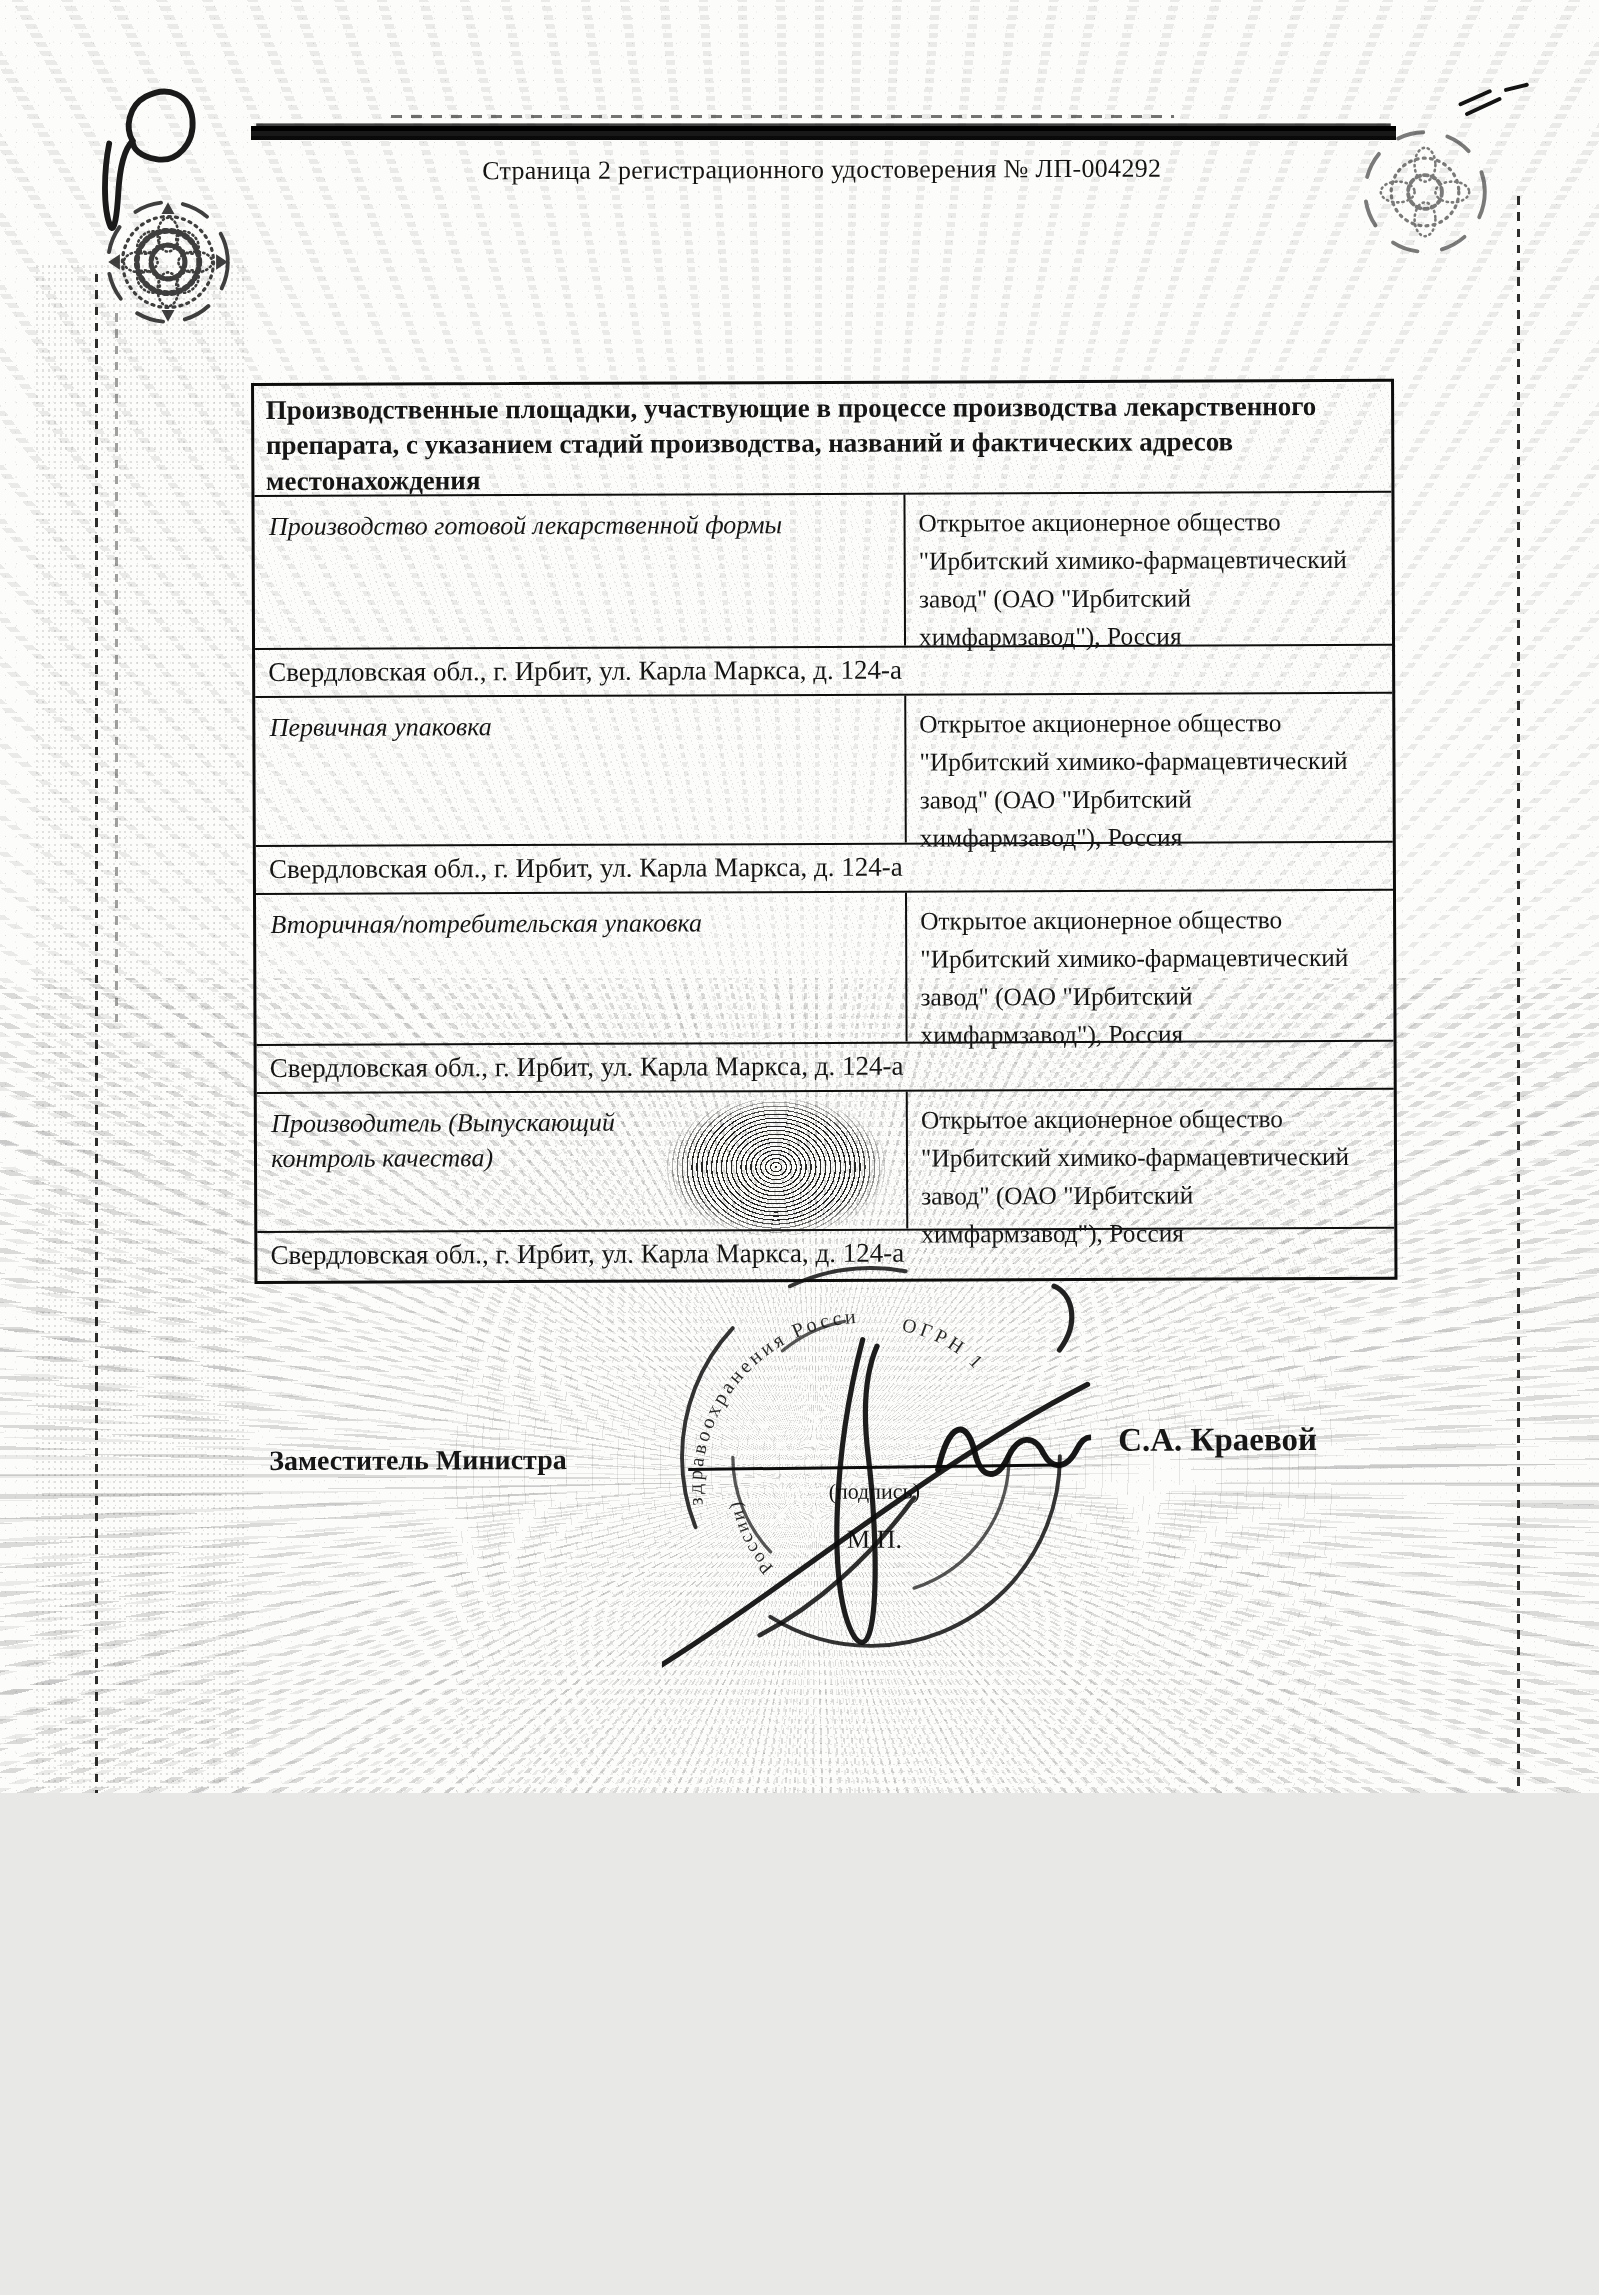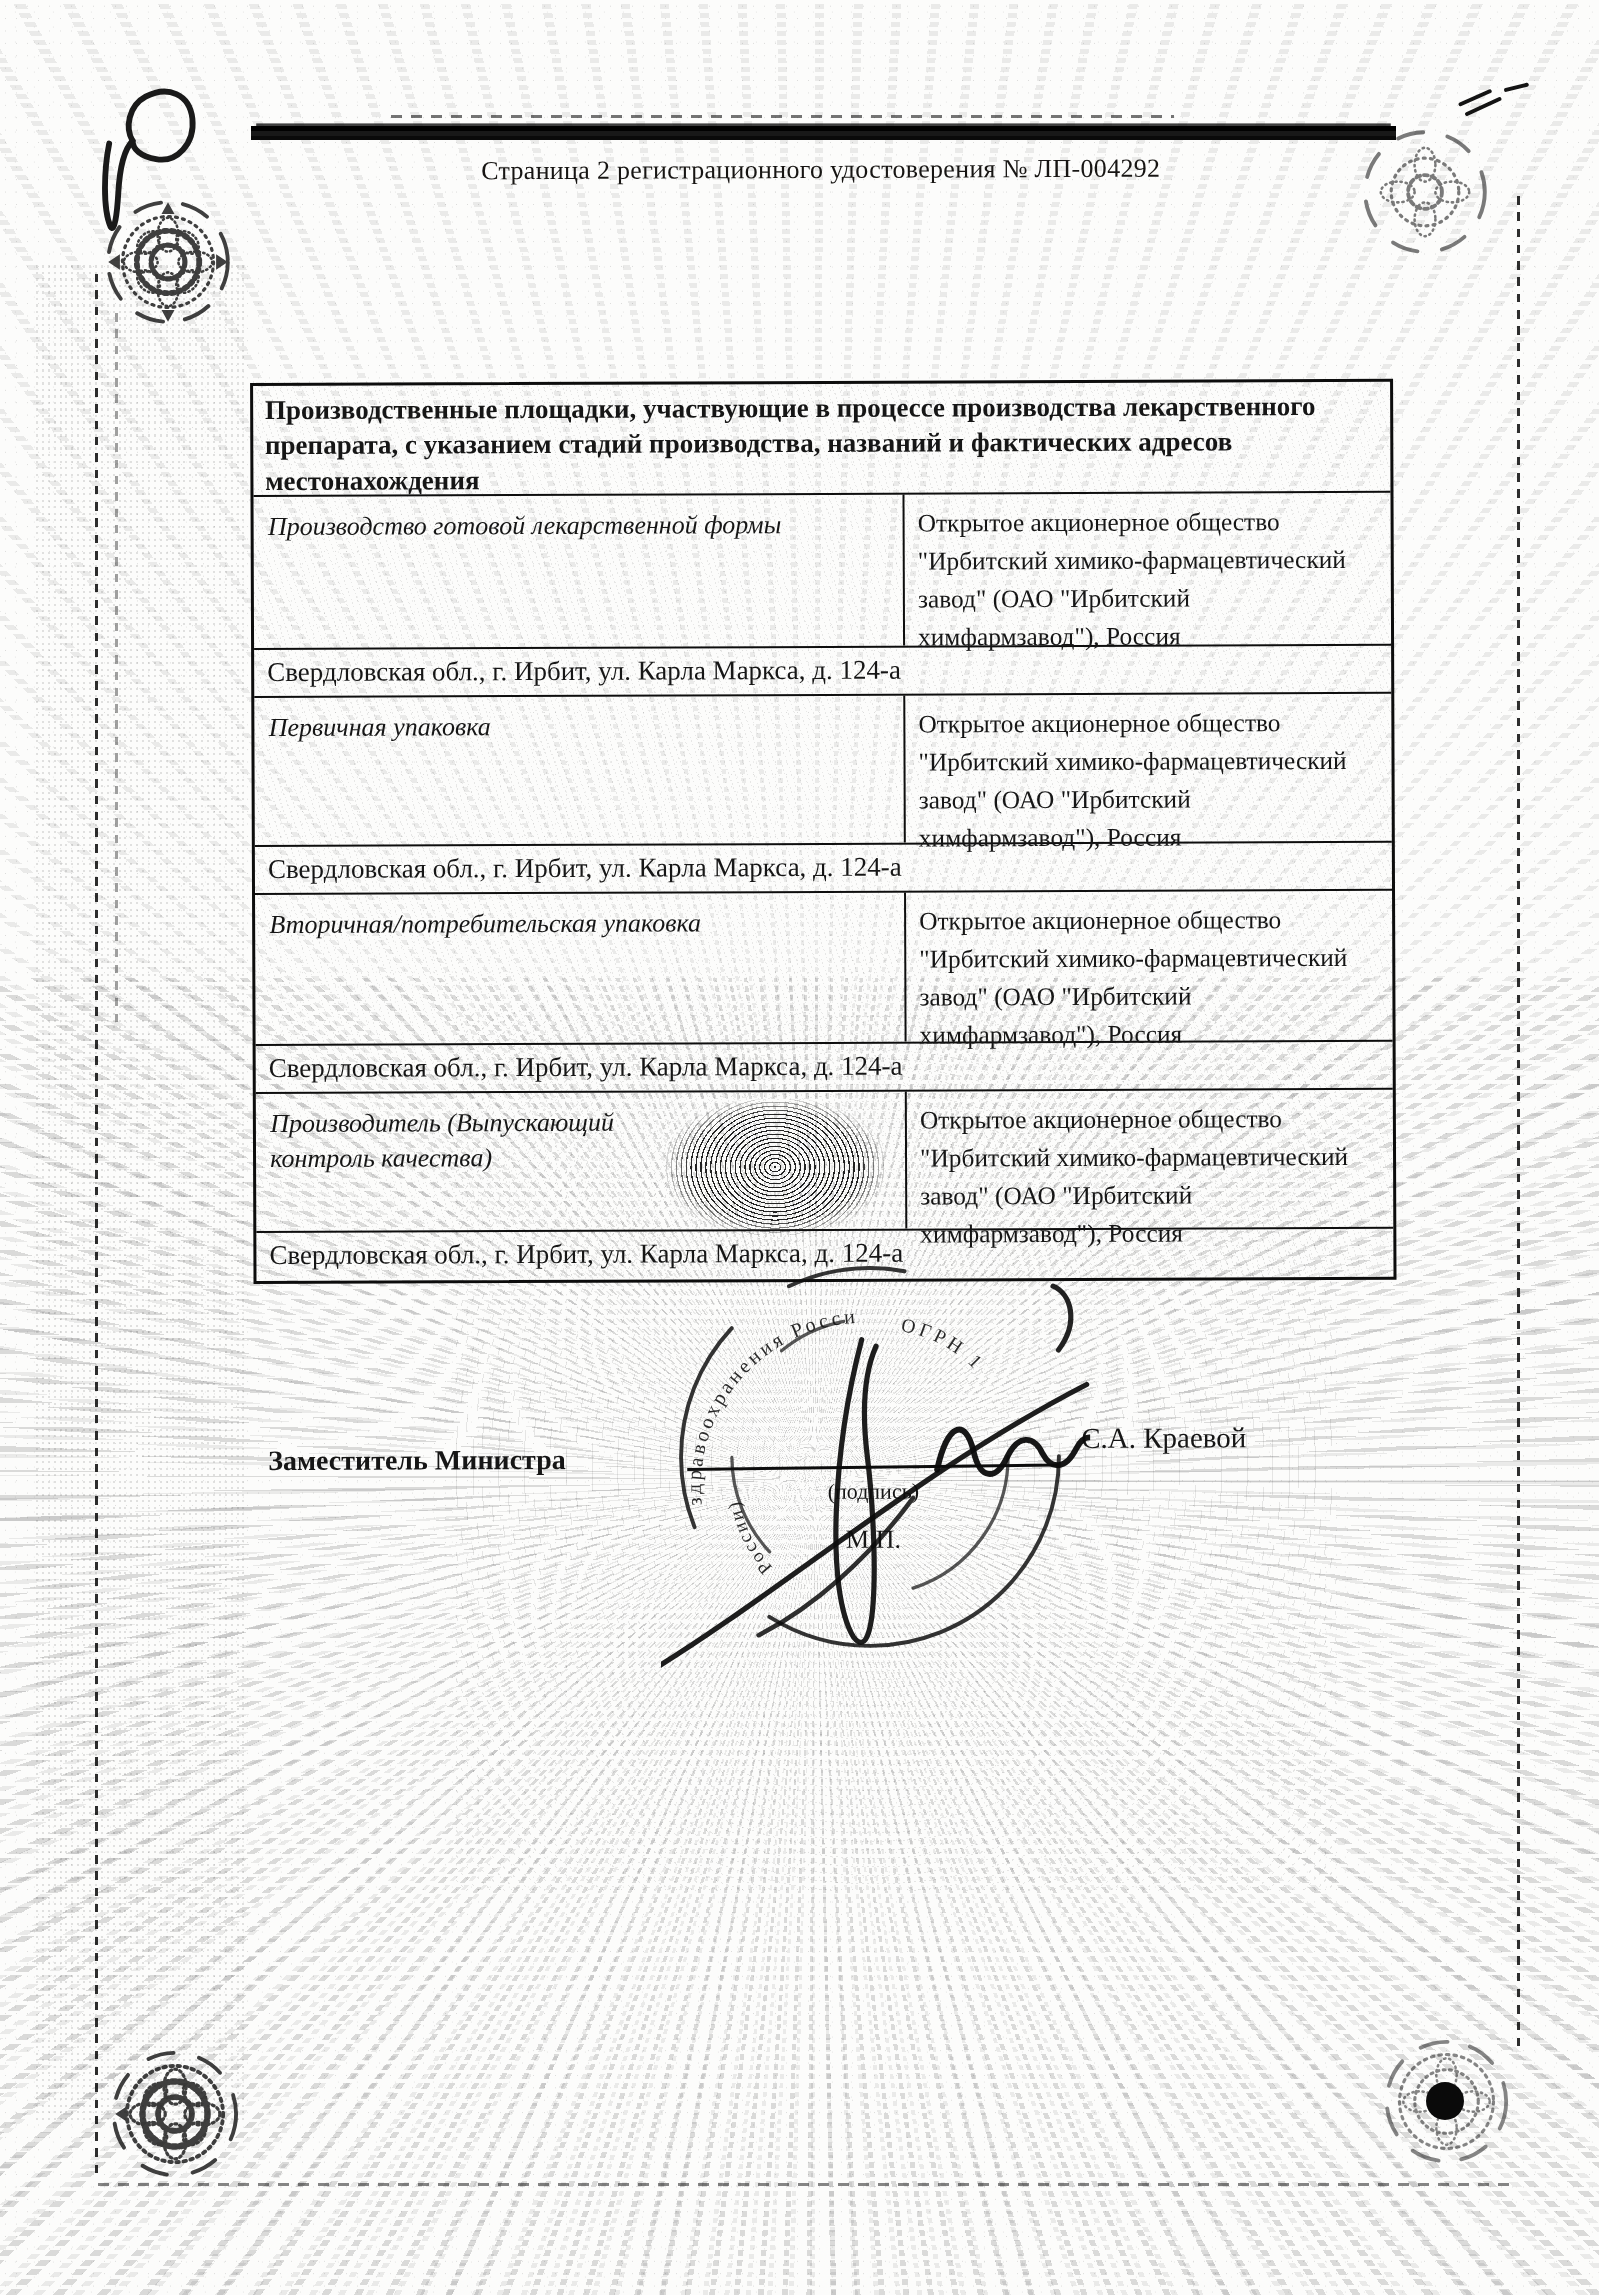--- a/index.html
+++ b/index.html
@@ -1,18 +1,18 @@
 <!DOCTYPE html>
 <html style="font-size:10.4px"><head>
 <meta charset="utf-8">
 <style>
   html,body{margin:0;padding:0;background:#e8e8e6;}
   *{box-sizing:border-box;}
   .page{
-    position:relative; width:1599px; height:2295px;
+    position:relative; width:1599px; height:1793px;
     background:#fcfcfb; overflow:hidden;
     font-family:"Liberation Serif","DejaVu Serif",serif;
     color:#161616;
   }
   
   .speckle{
     position:absolute; inset:0; z-index:1; pointer-events:none;
     background-image:
       radial-gradient(rgba(0,0,0,.60) 0.7px, transparent 0.8px),
       radial-gradient(rgba(0,0,0,.45) 0.7px, transparent 0.8px);
@@ -83,21 +83,21 @@
     font-size:25.4px; line-height:1.5;}
   .addr{height:48px; padding:6.5px 0 0 13px; font-size:27px;}
   .r1{height:153px;} .r2{height:149px;} .r3{height:151px;} .r4{height:139px;}
   .r4 .stage-cell{padding-right:196px;}
   .swirl{position:absolute; left:666px; top:1099px; width:218px; height:136px; z-index:3;
     background:repeating-radial-gradient(ellipse 47% 62% at 50% 50%,
       rgba(12,12,12,.9) 0 1.3px, rgba(0,0,0,0) 1.3px 4.9px);
     -webkit-mask-image:radial-gradient(ellipse at center, #000 55%, transparent 74%);
     mask-image:radial-gradient(ellipse at center, #000 55%, transparent 74%);}
   .sig-title{position:absolute; left:267px; top:1443px; font-weight:bold; font-size:28px;}
-  .sig-name{position:absolute; left:1080px; top:1423px; font-weight:normal; font-size:29px;}
+  .sig-name{position:absolute; left:1116px; top:1423px; font-weight:bold; font-size:33px;}
   .sig-line{position:absolute; left:686px; top:1466px; width:372px; height:3.3px;
     background:#0d0d0d; transform:rotate(-.5deg);}
   .sig-caption{position:absolute; left:686px; top:1479px; width:372px;
     text-align:center; font-size:22px;}
   .sig-mp{position:absolute; left:686px; top:1525px; width:372px;
     text-align:center; font-size:26px;}
   .stamp{position:absolute; left:659px; top:1252px; z-index:4;}
   .hand{position:absolute; left:91px; top:65px; z-index:3;}
   .rosette{position:absolute; z-index:2; opacity:.8;}
   .dot{position:absolute; left:1426px; top:2082px; width:38px; height:38px;

